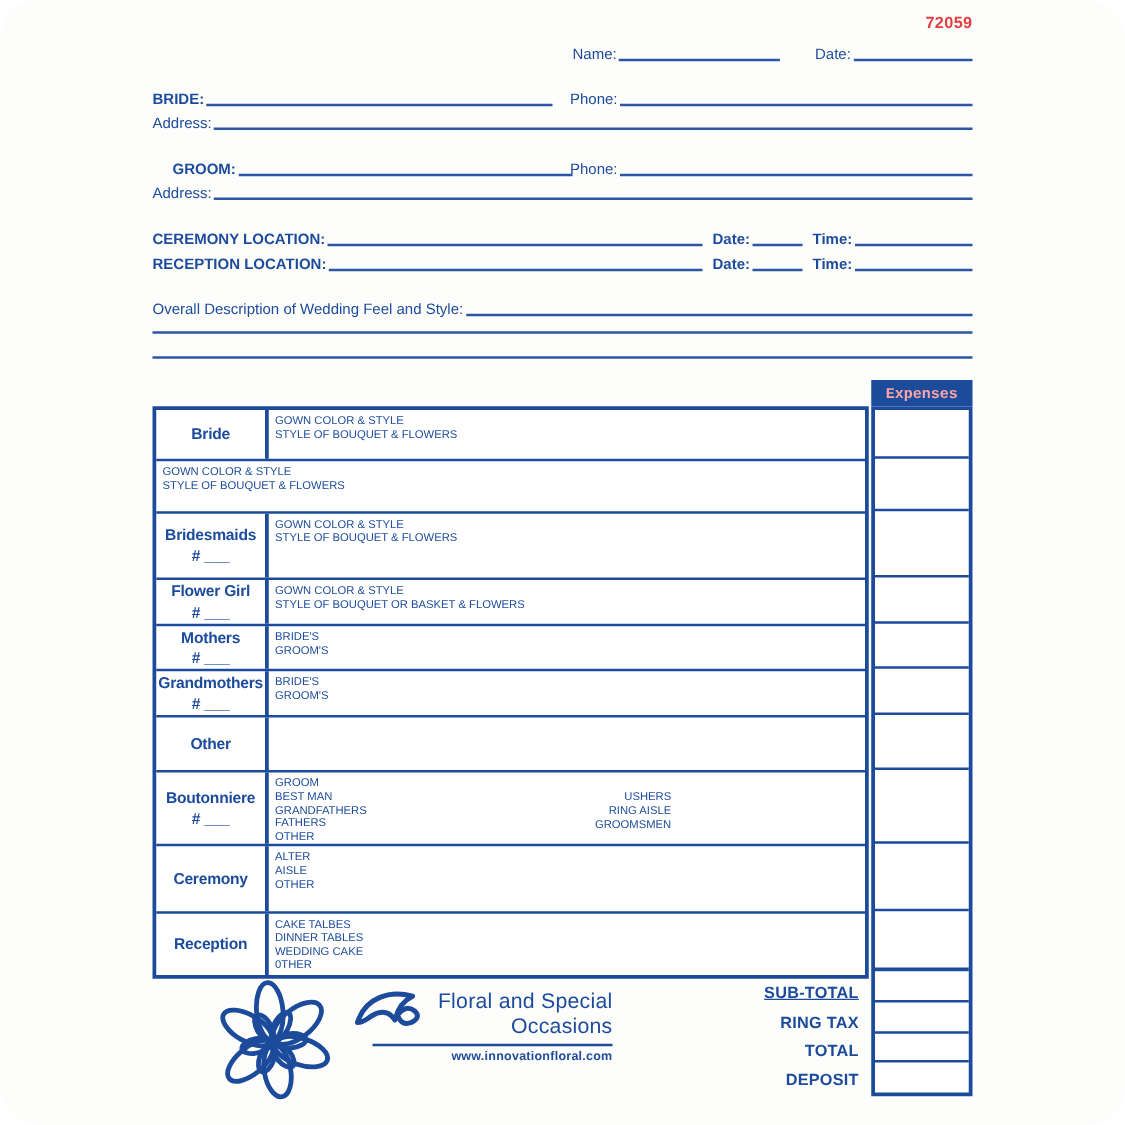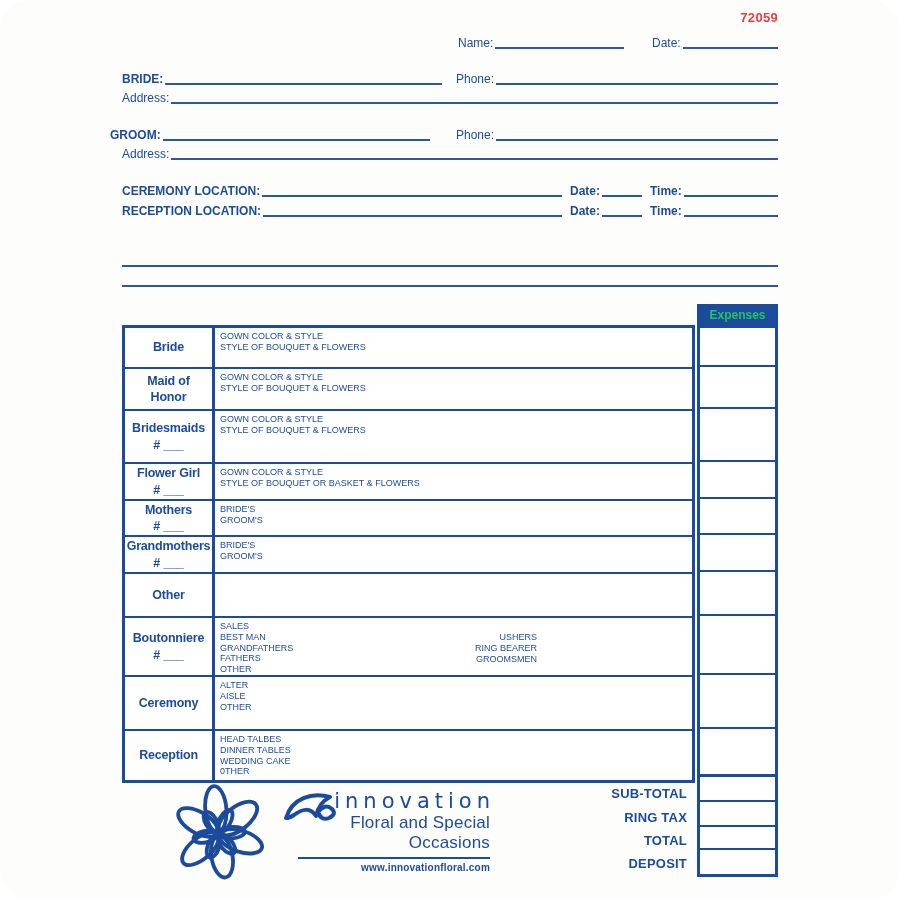--- a/index.html
+++ b/index.html
@@ -33,22 +33,22 @@
   .tlabel{width:90px;min-width:90px;border-right:3px solid var(--blue);box-sizing:border-box;
     display:flex;flex-direction:column;justify-content:center;align-items:center;text-align:center;
     font-weight:bold;font-size:12.5px;letter-spacing:-0.2px;color:var(--blue);line-height:1.3;}
   .tdesc{flex:1;position:relative;padding:3px 0 0 5px;font-size:9px;color:var(--blue);
     line-height:1.2;box-sizing:border-box;}
   .tdesc div{white-space:nowrap;}
   .rightlist{position:absolute;top:14px;left:212px;width:110px;text-align:right;}
 
   
   .exphead{position:absolute;left:697px;top:304px;width:81px;height:21px;box-sizing:border-box;
-    background:var(--blue);color:#22c55e;font-weight:bold;font-size:12px;
-    display:flex;align-items:center;justify-content:center;}
+    background:var(--blue);color:#fca5a5;font-weight:bold;font-size:12px;
+    display:flex;align-items:center;justify-content:center;font-family:Liberation Mono, monospace;}
   .expcol{position:absolute;left:697px;top:325px;width:81px;height:552px;
     border:3px solid var(--blue);box-sizing:border-box;background:#fff;
     display:flex;flex-direction:column;}
   .expcell{border-bottom:2px solid var(--blue);box-sizing:border-box;}
   .expcell.thick{border-bottom:3px solid var(--blue);}
   .expcell.last{border-bottom:none;flex:1;}
 
   
   .totlbl{position:absolute;left:540px;width:147px;text-align:right;
     font-weight:bold;font-size:13px;color:var(--blue);letter-spacing:.2px;}
@@ -86,21 +86,21 @@
   </div>
   <div class="fld" style="left:456px;top:68px;width:322px;">
     <span class="lbl">Phone:</span>
     <span class="line"></span>
   </div>
   <div class="fld" style="left:122px;top:87px;width:656px;">
     <span class="lbl">Address:</span>
     <span class="line"></span>
   </div>
 
-  <div class="fld" style="left:110px;top:124px;width:320px;">
+  <div class="fld" style="left:138px;top:124px;width:320px;">
     <span class="lbl b">GROOM:</span>
     <span class="line"></span>
   </div>
   <div class="fld" style="left:456px;top:124px;width:322px;">
     <span class="lbl">Phone:</span>
     <span class="line"></span>
   </div>
   <div class="fld" style="left:122px;top:143px;width:656px;">
     <span class="lbl">Address:</span>
     <span class="line"></span>
@@ -124,20 +124,24 @@
   </div>
   <div class="fld" style="left:570px;top:200px;width:72px;">
     <span class="lbl b">Date:</span>
     <span class="line"></span>
   </div>
   <div class="fld" style="left:650px;top:200px;width:128px;">
     <span class="lbl b">Time:</span>
     <span class="line"></span>
   </div>
 
+  <div class="fld" style="left:122px;top:236px;width:656px;">
+    <span class="lbl">Overall Description of Wedding Feel and Style:</span>
+    <span class="line"></span>
+  </div>
   <div class="blank" style="left:122px;top:265px;width:656px;"></div>
   <div class="blank" style="left:122px;top:285px;width:656px;"></div>
 
   <div class="exphead">Expenses</div>
   <div class="expcol">
     <div class="expcell" style="height:39px"></div>
     <div class="expcell" style="height:42px"></div>
     <div class="expcell" style="height:53px"></div>
     <div class="expcell" style="height:37px"></div>
     <div class="expcell" style="height:36px"></div>
@@ -158,24 +162,20 @@
       <div class="tlabel">
         <div>Bride</div>
       </div>
       <div class="tdesc">
         <div>GOWN COLOR &amp; STYLE</div>
         <div>STYLE OF BOUQUET &amp; FLOWERS</div>
       </div>
     </div>
 
     <div class="trow" style="height:42px">
-      <div class="tlabel">
-        <div>Maid of</div>
-        <div>Honor</div>
-      </div>
       <div class="tdesc">
         <div>GOWN COLOR &amp; STYLE</div>
         <div>STYLE OF BOUQUET &amp; FLOWERS</div>
       </div>
     </div>
 
     <div class="trow" style="height:53px">
       <div class="tlabel">
         <div>Bridesmaids</div>
         <div># ___</div>
@@ -225,28 +225,28 @@
       </div>
       <div class="tdesc"></div>
     </div>
 
     <div class="trow" style="height:59px">
       <div class="tlabel">
         <div>Boutonniere</div>
         <div># ___</div>
       </div>
       <div class="tdesc">
-        <div>SALES</div>
+        <div>GROOM</div>
         <div>BEST MAN</div>
         <div>GRANDFATHERS</div>
         <div>FATHERS</div>
         <div>OTHER</div>
         <div class="rightlist">
           <div>USHERS</div>
-          <div>RING BEARER</div>
+          <div>RING AISLE</div>
           <div>GROOMSMEN</div>
         </div>
       </div>
     </div>
 
     <div class="trow" style="height:54px">
       <div class="tlabel">
         <div>Ceremony</div>
       </div>
       <div class="tdesc">
@@ -254,30 +254,30 @@
         <div>AISLE</div>
         <div>OTHER</div>
       </div>
     </div>
 
     <div class="trow" style="height:51px">
       <div class="tlabel">
         <div>Reception</div>
       </div>
       <div class="tdesc">
-        <div>HEAD TALBES</div>
+        <div>CAKE TALBES</div>
         <div>DINNER TABLES</div>
         <div>WEDDING CAKE</div>
         <div>0THER</div>
       </div>
     </div>
 
   </div>
 
-  <div class="totlbl" style="top:786px;">SUB-TOTAL</div>
+  <div class="totlbl" style="top:786px;text-decoration:underline;">SUB-TOTAL</div>
   <div class="totlbl" style="top:810px;">RING TAX</div>
   <div class="totlbl" style="top:833px;">TOTAL</div>
   <div class="totlbl" style="top:856px;">DEPOSIT</div>
 
   <div class="logo">
     <svg class="flower" width="96" height="96" viewBox="0 0 100 100">
       <g fill="none" stroke="#1c4b9c" stroke-width="4" stroke-linejoin="round">
         <ellipse cx="74" cy="52" rx="23" ry="11" transform="rotate(-150 50 52)"></ellipse>
         <ellipse cx="76" cy="52" rx="24" ry="11" transform="rotate(-95 50 52)"></ellipse>
         <ellipse cx="76" cy="52" rx="24" ry="12" transform="rotate(-38 50 52)"></ellipse>
@@ -292,20 +292,19 @@
         <ellipse cx="64" cy="52" rx="12" ry="6" transform="rotate(168 50 52)"></ellipse>
       </g>
     </svg>
     <svg class="swoosh" width="62" height="46" viewBox="0 0 62 46">
       <g fill="none" stroke="#1c4b9c" stroke-width="4" stroke-linejoin="round" stroke-linecap="round">
         <path d="M4,28 C10,8 30,2 48,7 C40,11 36,17 34,26 C28,17 20,19 12,25 C9,27 6,28 4,28 Z"></path>
         <path d="M36,22 q7,-9 14,-3 q5,5 -3,9 q-8,3 -11,-6"></path>
       </g>
     </svg>
     <div class="logotext">
-      <div class="logoname">innovation</div>
       <div class="logotag">Floral and Special Occasions</div>
       <div class="logorule"></div>
       <div class="logoweb">www.innovationfloral.com</div>
     </div>
   </div>
 
 </div>
 
 </body></html>

